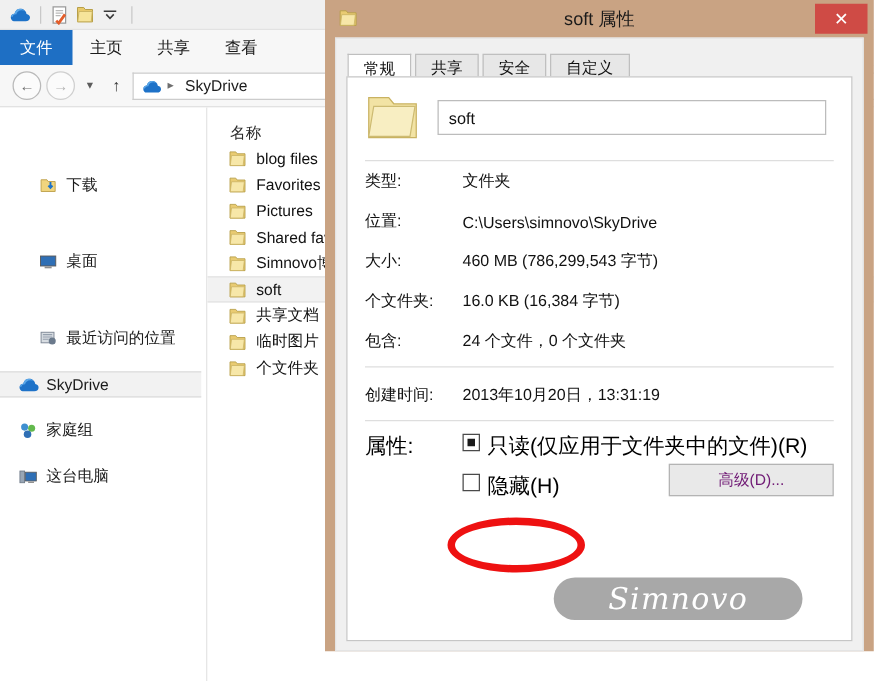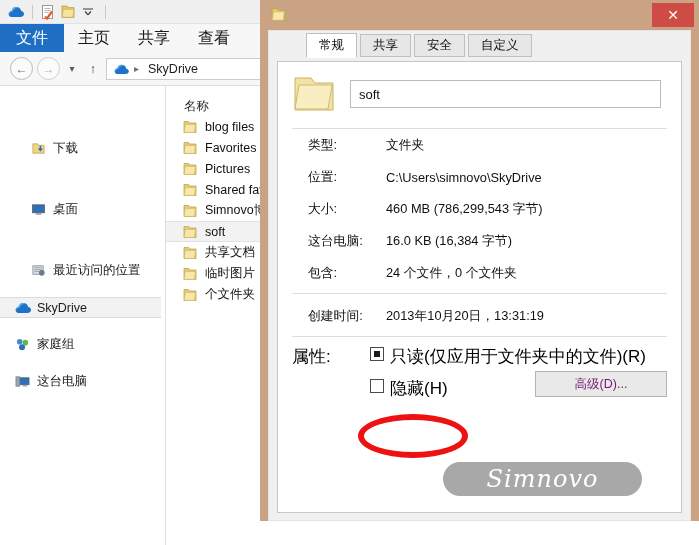--- a/index.html
+++ b/index.html
@@ -12,21 +12,21 @@
   }
   
   #explorer{position:absolute;left:0;top:0;width:699px;height:545px;background:#fff;}
   .exp-titlebar{position:absolute;left:0;top:0;width:699px;height:24px;background:#f0f0f0;
       border-bottom:1px solid #e2e2e2;display:flex;align-items:center;padding-left:6px;box-sizing:border-box;}
   .qat-sep{width:1px;height:14px;background:#c8c8c8;margin:0 6px;}
   .qat-btn{width:18px;height:18px;display:flex;align-items:center;justify-content:center;margin-right:2px;}
   
   .ribbon{position:absolute;left:0;top:24px;width:699px;height:28px;background:#f7f7f7;border-bottom:1px solid #dcdcdc;}
   .rb-tabs{display:flex;height:28px;align-items:stretch;}
-  .rb-tab{display:flex;align-items:center;justify-content:center;font-size:16px;color:#1b1b1b;padding:0 14px;}
+  .rb-tab{display:flex;align-items:center;justify-content:center;font-size:13px;color:#1b1b1b;padding:0 14px;}
   .rb-tab.file{background:#1e6fc4;color:#fff;padding:0 16px;}
   
   .addr-row{position:absolute;left:0;top:52px;width:699px;height:34px;background:#f7f7f7;
       border-bottom:1px solid #dcdcdc;display:flex;align-items:center;padding-left:10px;box-sizing:border-box;}
   .nav-circle{width:21px;height:21px;border-radius:50%;border:1px solid #b9b9b9;background:#fbfbfb;
       display:flex;align-items:center;justify-content:center;margin-right:4px;color:#6d6d6d;font-size:12px;}
   .nav-circle.dim{color:#b6b6b6;border-color:#cfcfcf;}
   .nav-small{width:16px;height:20px;display:flex;align-items:center;justify-content:center;color:#5c5c5c;font-size:10px;margin-right:2px;}
   .nav-up{width:18px;height:20px;display:flex;align-items:center;justify-content:center;color:#3a3a3a;font-size:13px;margin:0 4px 0 2px;}
   .addr-box{flex:1;height:22px;background:#fff;border:1px solid #ccc;border-right:none;display:flex;align-items:center;padding-left:6px;box-sizing:border-box;}
@@ -49,33 +49,33 @@
   
   #dlg{position:absolute;left:260px;top:0px;width:439px;height:521px;
       background:#c9a383;box-sizing:border-box;padding:8px;}
   .dlg-title{position:absolute;left:0;top:0;width:439px;height:30px;display:flex;align-items:center;}
   .dlg-title-ico{position:absolute;left:10px;top:6px;width:17px;height:17px;}
   .dlg-title-text{width:439px;text-align:center;font-size:14.5px;color:#1a1a1a;}
   .dlg-close{position:absolute;right:5px;top:3px;width:42px;height:24px;background:#cf4b45;
       display:flex;align-items:center;justify-content:center;color:#fff;font-size:14px;}
   .dlg-body{position:absolute;left:8px;top:30px;width:423px;height:491px;background:#f0f0f0;
       border:1px solid #e4e4e4;box-sizing:border-box;}
-  .tabstrip{position:absolute;left:9px;top:2px;height:25px;display:flex;align-items:center;margin-left:28px;}
+  .tabstrip{position:absolute;left:9px;top:12px;height:25px;display:flex;align-items:flex-start;}
   .dtab{height:23px;min-width:46px;padding:0 12px;background:#e7e7e7;border:1px solid #bfbfbf;
       display:flex;align-items:center;justify-content:center;font-size:12.5px;color:#111;
       margin-right:3px;box-sizing:border-box;}
   .dtab.active{height:25px;background:#fff;border-bottom:1px solid #fff;}
   .tabpage{position:absolute;left:8px;top:30px;width:405px;height:452px;background:#fff;
       border:1px solid #c6c6c6;box-sizing:border-box;overflow:hidden;}
   .hdr-row{display:flex;align-items:center;padding:12px 10px 10px 10px;}
   .big-folder{width:44px;height:40px;margin-left:4px;margin-right:14px;flex:none;}
   .name-input{flex:1;height:28px;border:1px solid #bcbcbc;background:#fff;
       display:flex;align-items:center;padding-left:8px;font-size:13px;color:#111;box-sizing:border-box;margin-right:10px;}
   .hr{height:1px;background:#dedede;margin:4px 14px 0 14px;}
-  .frow{display:flex;align-items:center;height:32px;padding-left:30px;font-size:12.8px;color:#111;}
+  .frow{display:flex;align-items:center;height:32px;padding-left:14px;font-size:12.8px;color:#111;}
   .flabel{width:78px;flex:none;}
   .fvalue{}
   .attr-block{padding-left:14px;padding-top:8px;}
   .attr-line{display:flex;align-items:flex-start;height:26px;font-size:17px;}
   .cb{width:12px;height:12px;border:1px solid #4a4a4a;background:#fff;margin-right:6px;
       display:inline-flex;align-items:center;justify-content:center;flex:none;position:relative;top:2px;}
   .cb-ind{width:6px;height:6px;background:#1a1a1a;}
   .adv-btn{position:absolute;right:14px;top:0;width:132px;height:26px;background:#e9e9e9;
       border:1px solid #b4b4b4;display:flex;align-items:center;justify-content:center;font-size:12.5px;color:#701a75;box-sizing:border-box;}
   .attr-row2{position:relative;height:30px;}
@@ -289,20 +289,21 @@
 
 <div id="dlg">
 
   <div class="dlg-title">
     <span class="dlg-title-ico">
       <svg width="17" height="17" viewBox="0 0 16 16">
           <path d="M2 2.5h4.6l1.1 1.5H14v9.5H2z" fill="#e9cb72" stroke="#b79f48" stroke-width=".7"></path>
           <path d="M3.2 5.4h10.3l-1 8H2.2z" fill="#f7e7a8" stroke="#c9b261" stroke-width=".6"></path>
         </svg>
     </span>
+    <span class="dlg-title-text">soft 属性</span>
     <span class="dlg-close">✕</span>
   </div>
 
   <div class="dlg-body">
 
     <div class="tabstrip">
       <div class="dtab active">常规</div>
       <div class="dtab">共享</div>
       <div class="dtab">安全</div>
       <div class="dtab">自定义</div>
@@ -328,21 +329,21 @@
       </div>
       <div class="frow">
         <span class="flabel">位置:</span>
         <span class="fvalue">C:\Users\simnovo\SkyDrive</span>
       </div>
       <div class="frow">
         <span class="flabel">大小:</span>
         <span class="fvalue">460 MB (786,299,543 字节)</span>
       </div>
       <div class="frow">
-        <span class="flabel">这台电脑:</span>
+        <span class="flabel">个文件夹:</span>
         <span class="fvalue">16.0 KB (16,384 字节)</span>
       </div>
       <div class="frow">
         <span class="flabel">包含:</span>
         <span class="fvalue">24 个文件，0 个文件夹</span>
       </div>
 
       <div class="hr"></div>
 
       <div class="frow" style="margin-top:6px">

